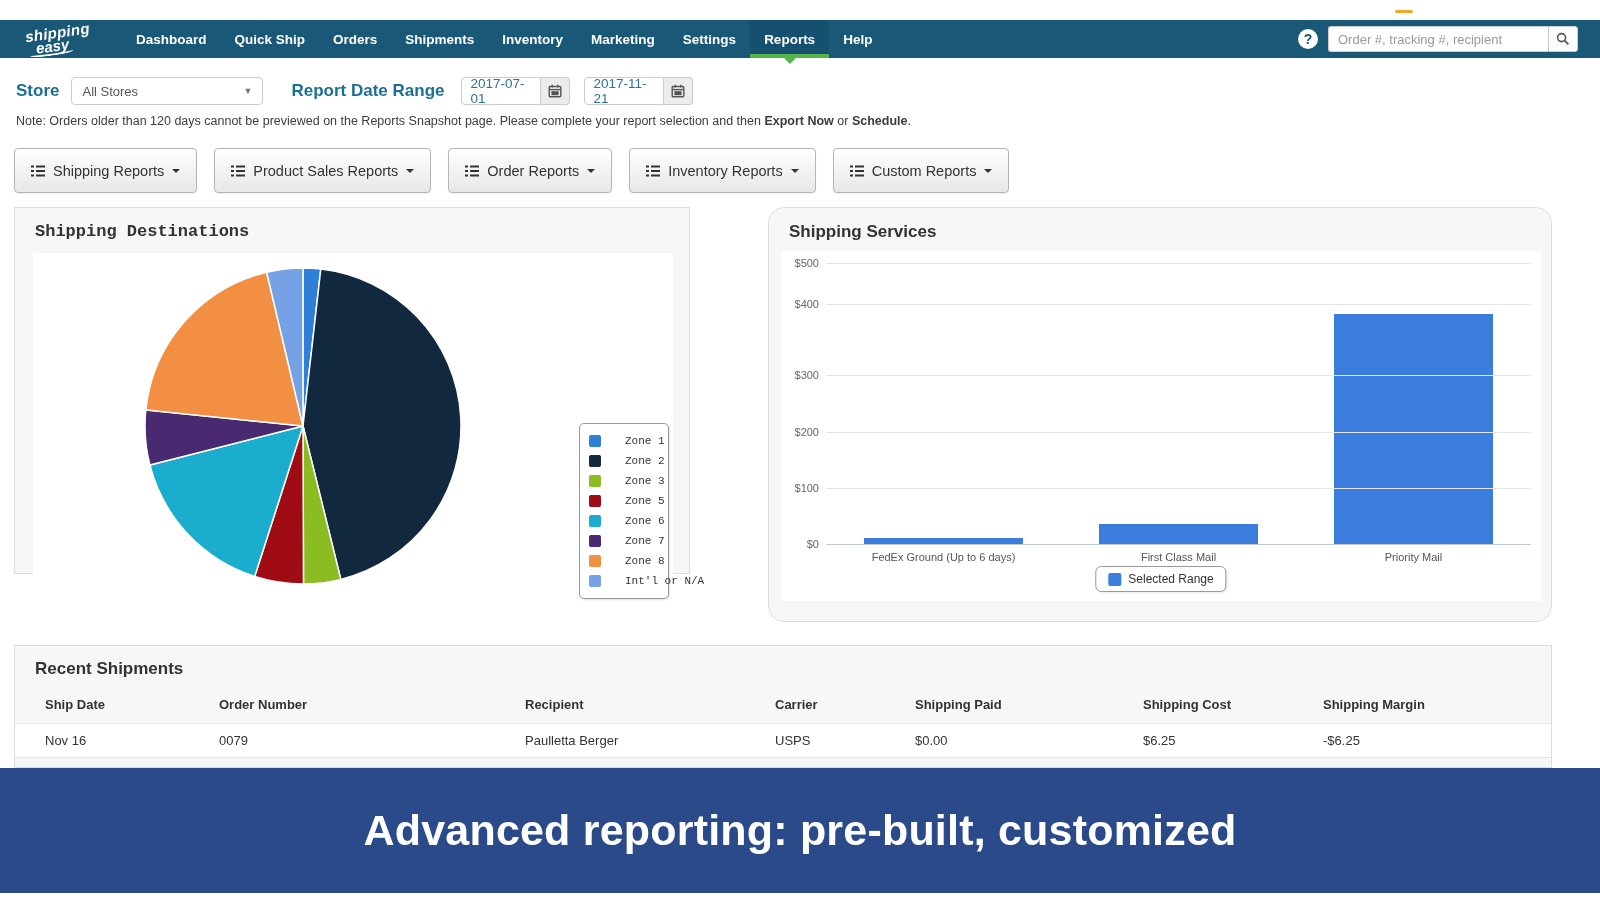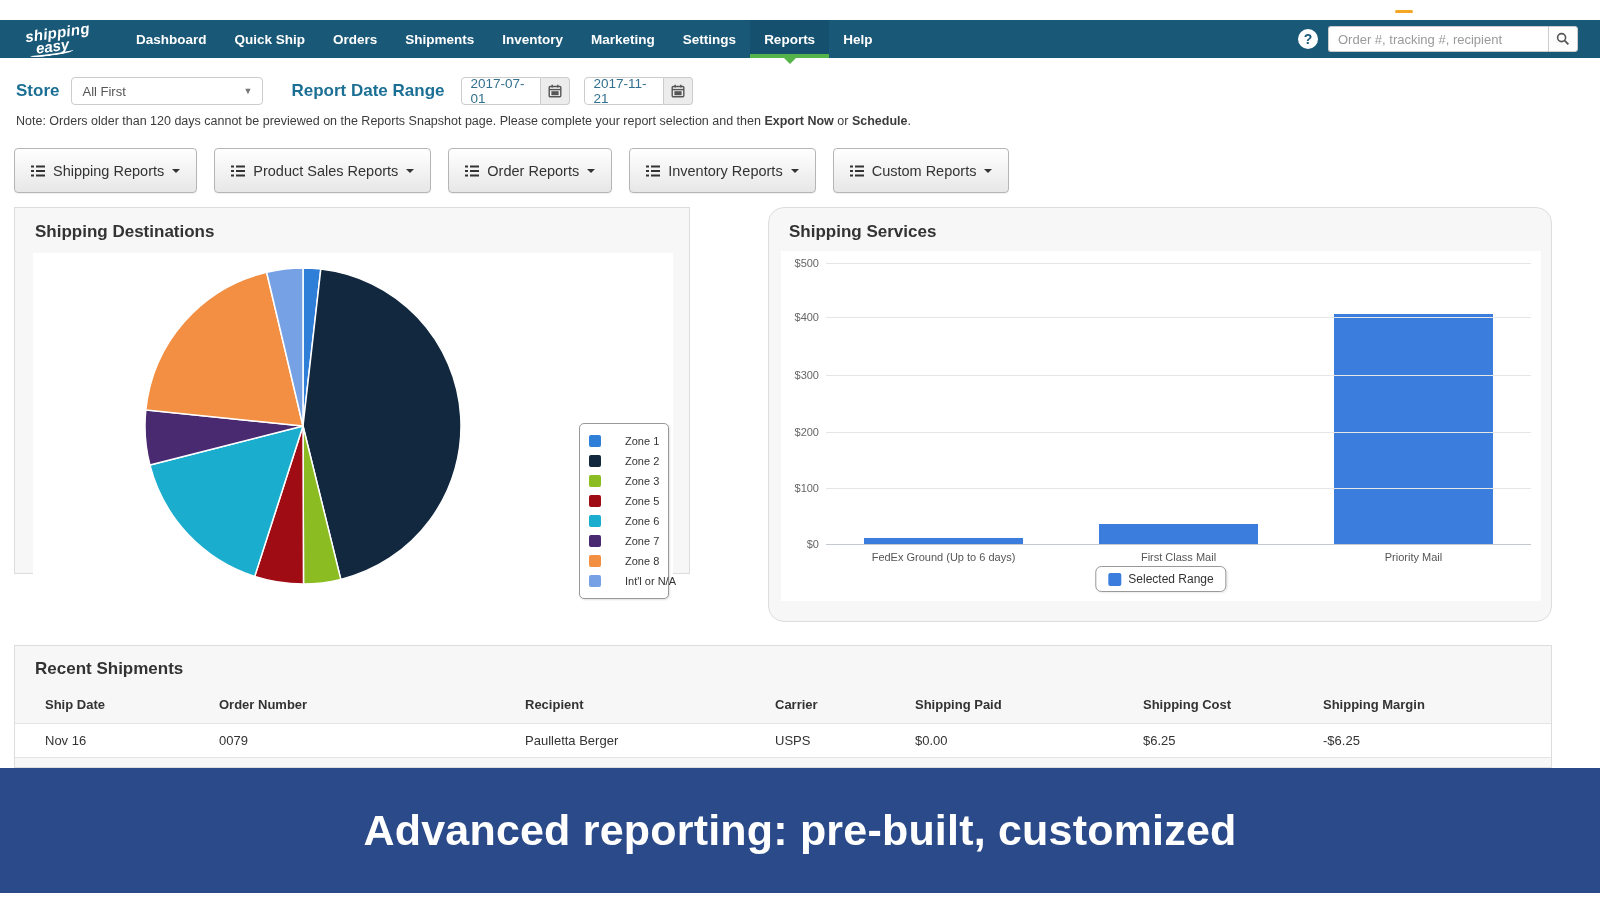--- a/index.html
+++ b/index.html
@@ -47,21 +47,21 @@
   .note { position:absolute; top:114px; left:16px; font-size:12.5px; color:#3c3c3c; }
   .note b { font-weight:bold; }
 
   
   .report-buttons { position:absolute; top:148px; left:14px; display:flex; gap:17px; }
   .rbtn { height:45px; padding:8px 16px; background:linear-gradient(#ffffff,#e7e7e7); border:1px solid #b5b5b5; border-radius:4px; display:flex; align-items:center; gap:8px; font-size:14.5px; color:#333; cursor:pointer; box-shadow:0 1px 1px rgba(0,0,0,.06); font-family:"Liberation Sans",sans-serif; }
   .caret-down { width:0; height:0; border-left:4px solid transparent; border-right:4px solid transparent; border-top:4px solid #333; }
 
   
   .panel { position:absolute; background:#f7f7f7; border:1px solid #ddd; }
-  .panel-left  { left:14px;  top:207px; width:676px; height:367px; }
+  .panel-left  { left:14px;  top:207px; width:676px; height:367px;font-family:Liberation Mono, monospace; }
   .panel-right { left:768px; top:207px; width:784px; height:415px;border-radius:16px; }
   .panel h2 { font-size:17px; font-weight:bold; color:#333; margin:14px 0 0 20px; }
   .chart-area { position:absolute; background:#fff; }
   .pie-area { left:18px; top:45px; width:640px; height:348px; }
   .bar-area { left:12px; top:43px; width:760px; height:350px; }
 
   
   .pie-legend { position:absolute; left:546px; top:170px; width:90px; background:#fff; border:1px solid #999; border-radius:5px; padding:7px 4px 7px 9px; box-shadow:1px 1px 2px rgba(0,0,0,.12); }
   .pl-item { display:flex; align-items:center; gap:24px; height:20px; font-size:11px; color:#333; cursor:pointer; white-space:nowrap; }
   .pl-swatch { width:12px; height:12px; border-radius:2px; flex:none; }
@@ -130,21 +130,21 @@
             <line x1="8.7" y1="8.7" x2="12.4" y2="12.4" stroke="#555" stroke-width="1.8"></line>
           </svg>
       </div>
     </div>
   </div>
 </div>
 
 <div class="filters">
   <span class="teal-label">Store</span>
   <div class="store-select">
-    <span>All First</span>
+    <span>All Stores</span>
     <span class="select-caret">▼</span>
   </div>
   <span class="teal-label range-label">Report Date Range</span>
   <div class="date-input">
     <span class="date-text">2017-07-01</span>
     <span class="date-addon">
       <svg width="14" height="14" viewBox="0 0 14 14">
           <rect x="1.2" y="2.5" width="11.6" height="10.3" rx="1" fill="none" stroke="#555" stroke-width="1.4"></rect>
           <line x1="1.2" y1="5.6" x2="12.8" y2="5.6" stroke="#555" stroke-width="1.4"></line>
           <line x1="4.2" y1="0.8" x2="4.2" y2="3.4" stroke="#555" stroke-width="1.4"></line>
@@ -308,21 +308,21 @@
           </div>
         </div>
       <div class="cats" id="cats">
           <div class="cat">FedEx Ground (Up to 6 days)</div>
           <div class="cat">First Class Mail</div>
           <div class="cat">Priority Mail</div>
         </div>
     <div class="gridline" style="top: 0px;">
           <span class="ytick">$500</span>
         </div>
-        <div class="gridline" style="top: 54px;">
+        <div class="gridline" style="top: 41px;">
           <span class="ytick">$400</span>
         </div>
         <div class="gridline" style="top: 112.4px;">
           <span class="ytick">$300</span>
         </div>
         <div class="gridline" style="top: 168.6px;">
           <span class="ytick">$200</span>
         </div>
         <div class="gridline" style="top: 224.8px;">
           <span class="ytick">$100</span>

